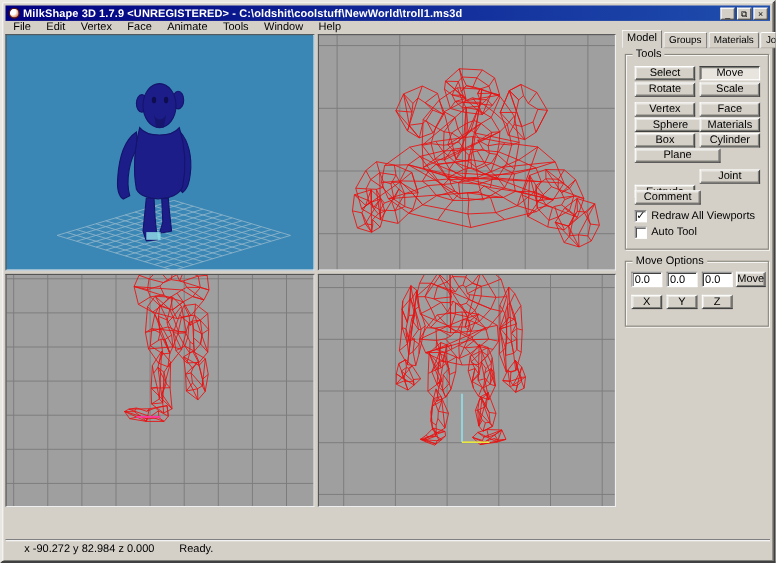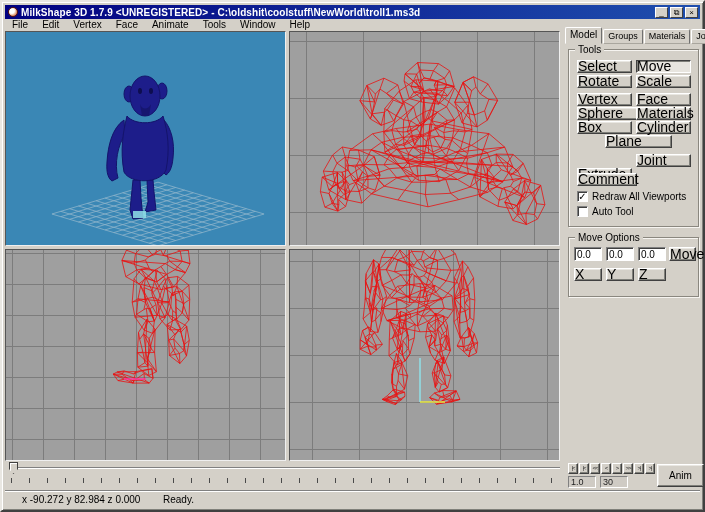--- a/index.html
+++ b/index.html
@@ -31,21 +31,21 @@
   
   #panel { position:absolute; left:561px; top:28px; width:142px; height:428px; }
   .tabs { position:absolute; left:2px; top:0; display:flex; align-items:flex-end; height:14px; }
   .tab { font-size:9px; padding:1px 4px 2px; background:#d4d0c8; border:1px solid; border-color:#fff #707070 #a9a69e #fff;
     border-radius:2px 2px 0 0; margin-right:1px; color:#000; white-space:nowrap; }
   .tab.active { border-bottom-color:#d4d0c8; padding-bottom:3px; font-size:10px; }
   .groupbox { position:absolute; border:1px solid #8a877f; box-shadow: inset 1px 1px 0 #f6f4f0, 1px 1px 0 #f6f4f0; }
   .grouptitle { position:absolute; top:-6px; left:6px; background:#d4d0c8; padding:0 3px; font-size:10px; line-height:11px; }
   .btn { position:absolute; background:#d4d0c8; border:1px solid; border-color:#ffffff #404040 #404040 #ffffff;
     box-shadow: inset -1px -1px 0 #80807a, inset 1px 1px 0 #e9e7e2;
-    font-size:14px; text-align:left; color:#000; line-height:11px; }
+    font-size:10px; text-align:center; color:#000; line-height:11px; }
   .btn.pressed { border-color:#404040 #ffffff #ffffff #404040; box-shadow: inset 1px 1px 0 #80807a; background:#e8e5df; }
   .chkrow { position:absolute; display:flex; align-items:center; }
   .chkbox { width:11px; height:11px; background:#fff; border:1px solid; border-color:#808080 #fff #fff #808080;
     box-shadow: inset 1px 1px 0 #404040; font-size:10px; line-height:10px; text-align:center; color:#000; margin-right:4px; flex:0 0 auto; }
   .chklabel { font-size:10px; white-space:nowrap; }
   .field { position:absolute; background:#ffffff; border:1px solid; border-color:#808080 #fff #fff #808080;
     box-shadow: inset 1px 1px 0 #404040; font-size:10px; padding:1px 2px; font-family:"Liberation Sans",sans-serif; }
   
   #timeline { position:absolute; left:3px; top:460px; right:3px; height:27px; }
   .slidertrack { position:absolute; left:4px; top:5px; width:551px; height:2px; background:#808080; border-bottom:1px solid #ffffff; }
@@ -166,21 +166,21 @@
       <span class="btn" style="left:8px;  top:10px; width:55px; height:13px;">Select</span>
       <span class="btn pressed" style="left:67px; top:10px; width:55px; height:13px;">Move</span>
       <span class="btn" style="left:8px;  top:25px; width:55px; height:13px;">Rotate</span>
       <span class="btn" style="left:67px; top:25px; width:55px; height:13px;">Scale</span>
       <span class="btn" style="left:8px;  top:43px; width:55px; height:13px;">Vertex</span>
       <span class="btn" style="left:67px; top:43px; width:55px; height:13px;">Face</span>
       <span class="btn" style="left:8px;  top:57px; width:65px; height:13px;">Sphere</span>
       <span class="btn" style="left:67px; top:57px; width:55px; height:13px;">Materials</span>
       <span class="btn" style="left:8px;  top:71px; width:55px; height:13px;">Box</span>
       <span class="btn" style="left:67px; top:71px; width:55px; height:13px;">Cylinder</span>
-      <span class="btn" style="left:8px;  top:85px; width:67px; height:13px;margin-left:28px;">Plane</span>
+      <span class="btn" style="left:8px;  top:85px; width:78px; height:13px;">Plane</span>
       <span class="btn" style="left:8px;  top:104px; width:55px; height:13px;margin-top:14px;">Extrude</span>
       <span class="btn" style="left:67px; top:104px; width:55px; height:13px;">Joint</span>
       <span class="btn" style="left:8px;  top:123px; width:60px; height:13px;">Comment</span>
       <div class="chkrow" style="left:8px; top:141px;">
         <span class="chkbox">✓</span>
         <span class="chklabel">Redraw All Viewports</span>
       </div>
       <div class="chkrow" style="left:8px; top:156px;align-items:flex-end;">
         <span class="chkbox"></span>
         <span class="chklabel">Auto Tool</span>
@@ -192,35 +192,19 @@
       <input class="field" style="left: 5px; top: 9px; width: 28px; height: 14px;" value="0.0">
       <input class="field" style="left: 37px; top: 9px; width: 28px; height: 14px;" value="0.0">
       <input class="field" style="left: 69px; top: 9px; width: 28px; height: 14px;" value="0.0">
       <span class="btn" style="left:100px; top:9px; width:27px; height:14px; line-height:12px;">Move</span>
       <span class="btn" style="left:5px;  top:30px; width:28px; height:13px;">X</span>
       <span class="btn" style="left:37px; top:30px; width:28px; height:13px;">Y</span>
       <span class="btn" style="left:69px; top:30px; width:28px; height:13px;">Z</span>
     </div>
   </div>
 
-  <div id="timeline">
-    <div class="slidertrack"></div>
-    <div class="sliderhandle"></div>
-    <div class="ruler"></div>
-    <span class="pbtn" style="left:563px;">|&lt;</span>
-    <span class="pbtn" style="left:574px;">|&lt;</span>
-    <span class="pbtn" style="left:585px;">&lt;&lt;</span>
-    <span class="pbtn" style="left:596px;">&lt;</span>
-    <span class="pbtn" style="left:607px;">&gt;</span>
-    <span class="pbtn" style="left:618px;">&gt;&gt;</span>
-    <span class="pbtn" style="left:629px;">&gt;|</span>
-    <span class="pbtn" style="left:640px;">&gt;|</span>
-    <span class="tfield" style="left:563px; width:28px;">1.0</span>
-    <span class="tfield" style="left:595px; width:28px;">30</span>
-    <span id="animbtn">Anim</span>
-  </div>
 
   <div id="statusbar">
     <span class="statustext" id="status-coords">x -90.272 y 82.984 z 0.000</span>
     <span class="statustext" id="status-msg">Ready.</span>
   </div>
 
 </div>
 
 </body></html>

